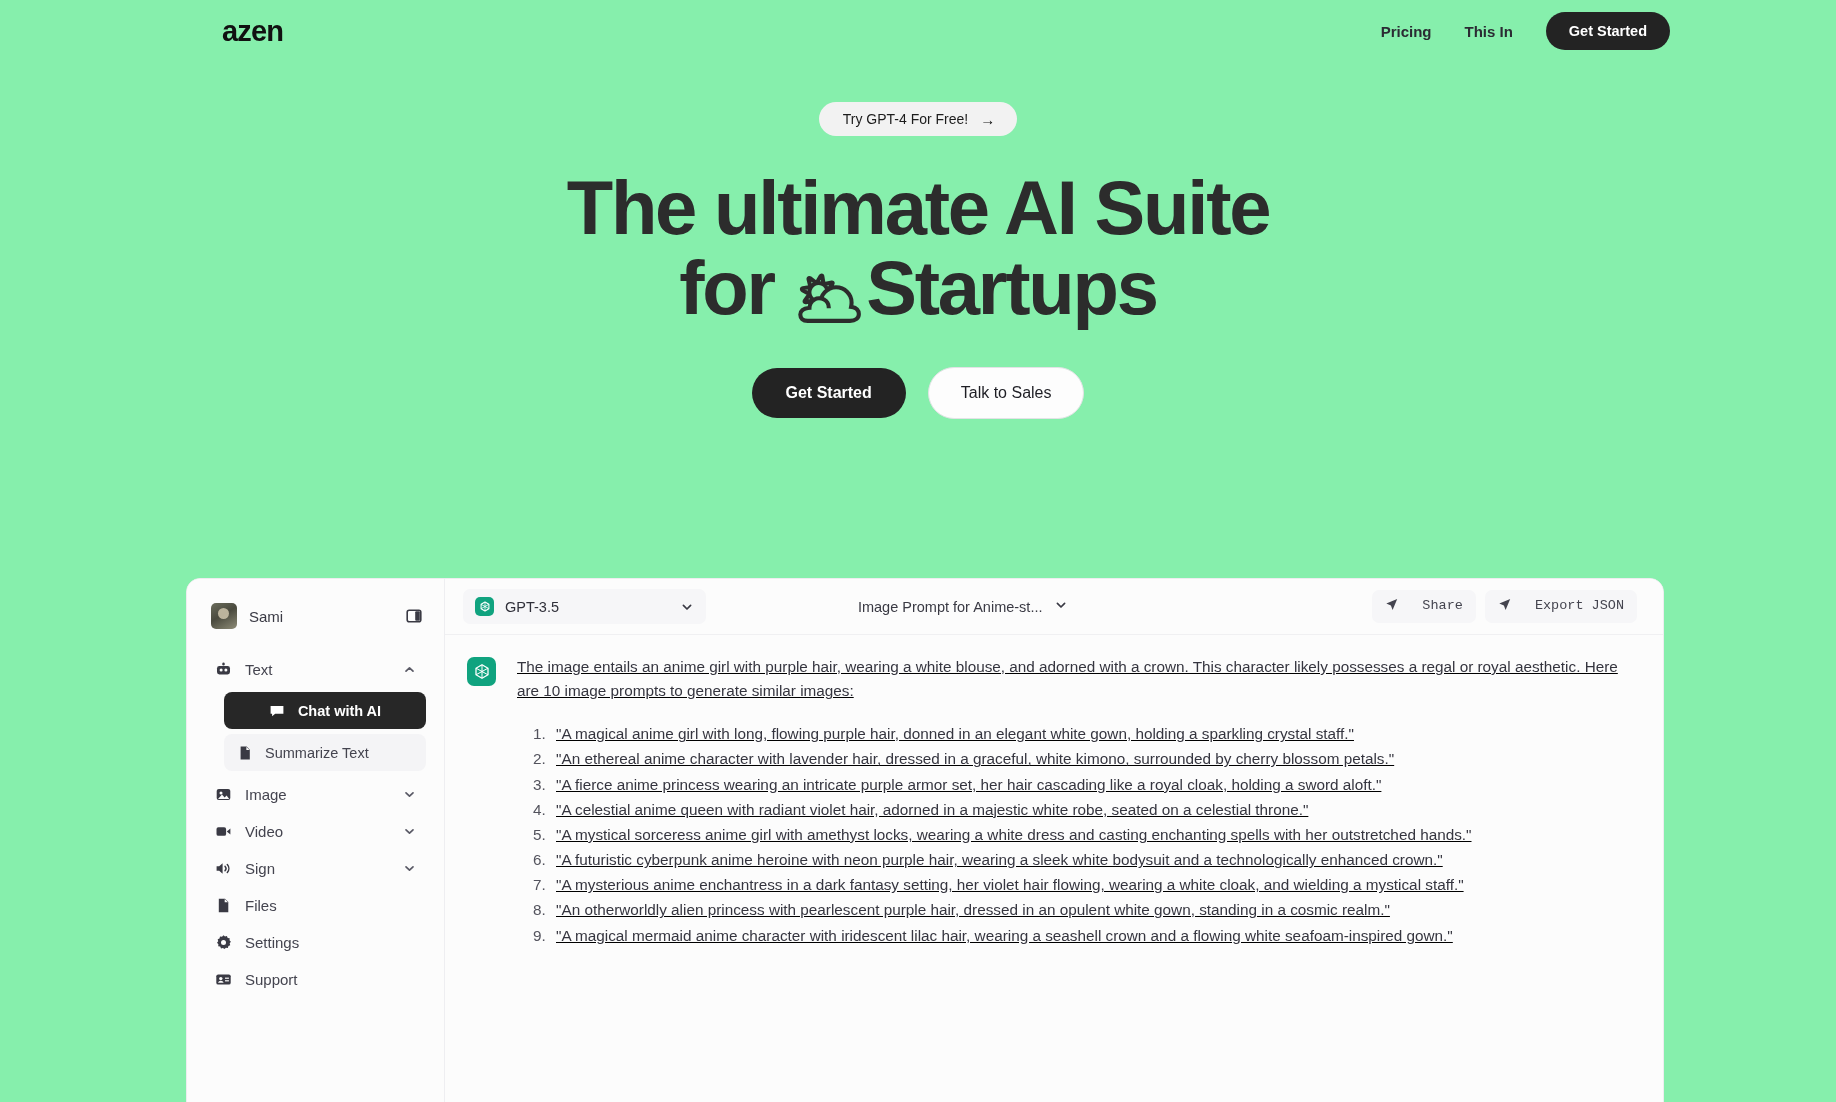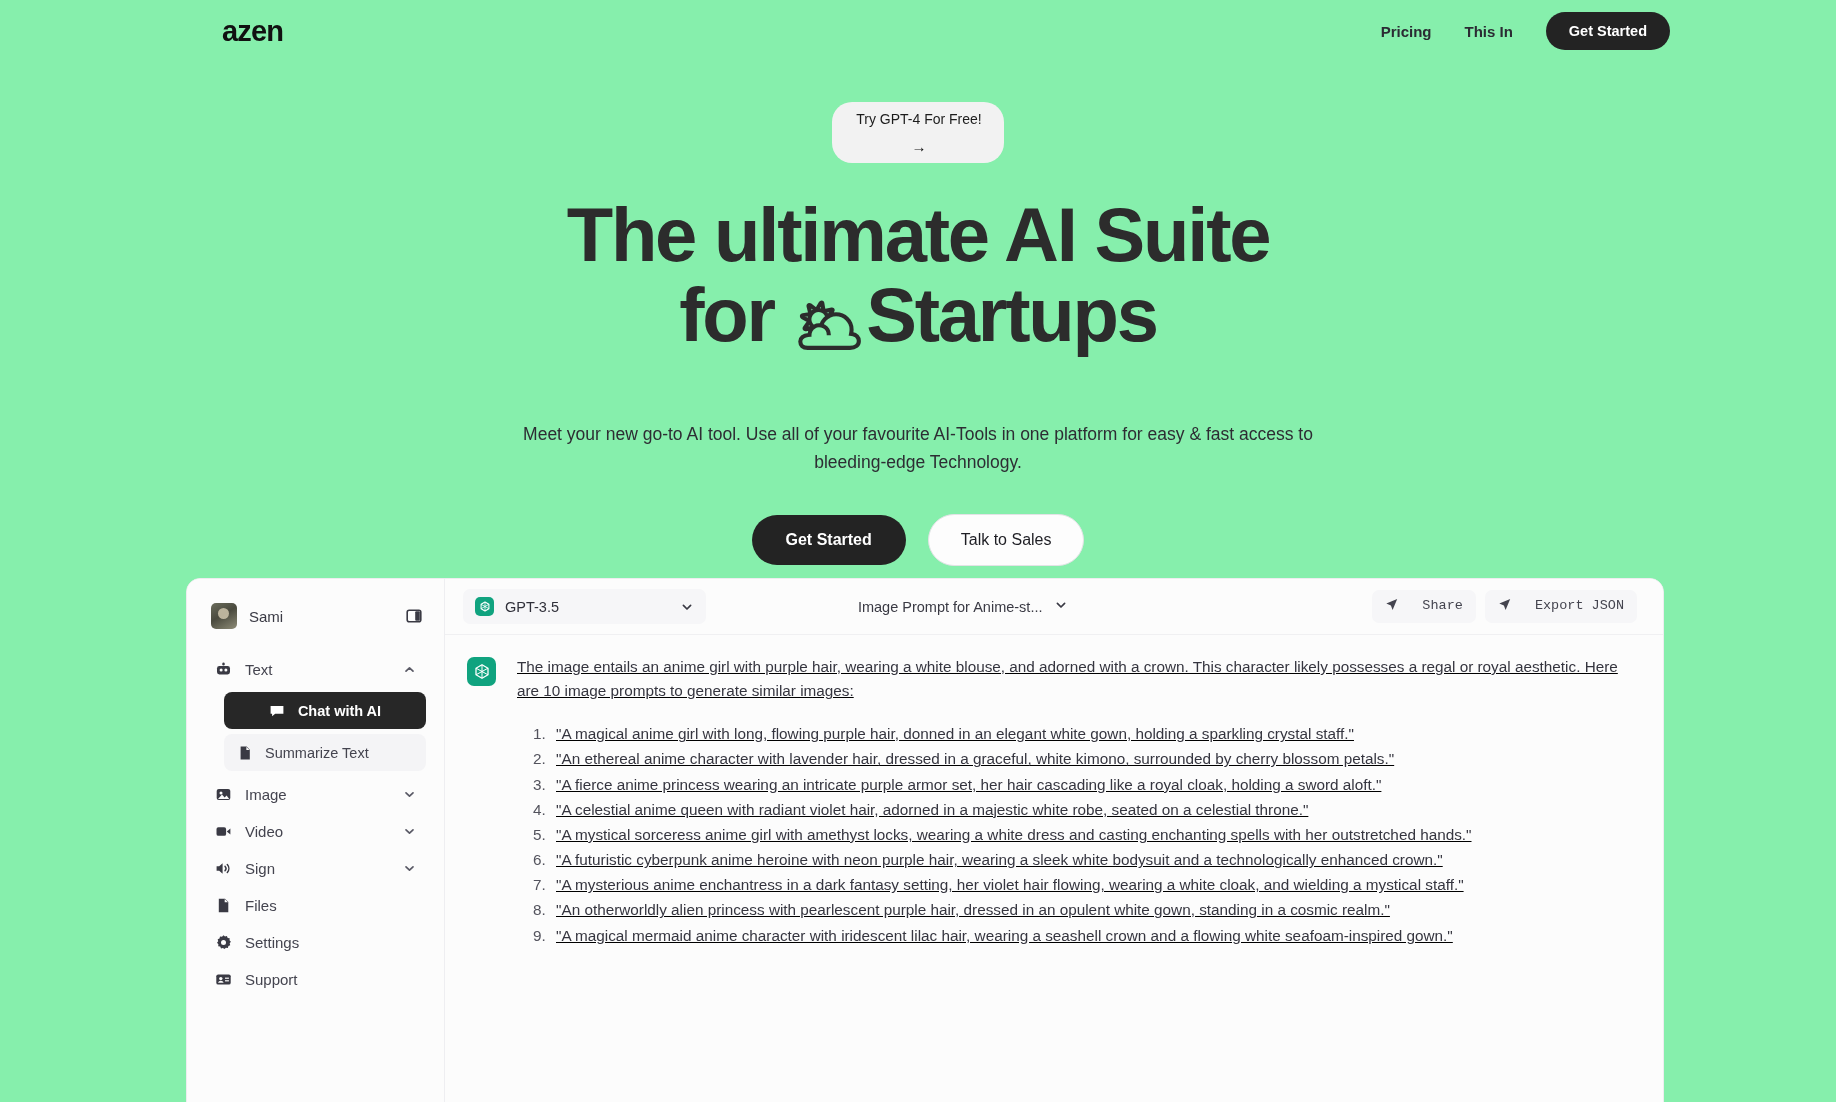--- a/index.html
+++ b/index.html
@@ -33,21 +33,21 @@
     padding: 11px 23px; border-radius: 22px; border: none;
     white-space: nowrap; cursor: pointer;
   }
 
   
   .hero { text-align: center; padding-top: 40px; }
   .badge {
     display: inline-flex; align-items: center; gap: 12px;
     background: #f2f2f2; border-radius: 20px;
     padding: 9px 22px 9px 24px;
-    font-size: 14px; font-weight: 500; color: #1c1c1c; flex-direction: column;
+    font-size: 14px; font-weight: 500; color: #1c1c1c;
   }
   .badge .arrow { font-size: 15px; line-height: 1; color: #111; }
 
   .headline {
     margin-top: 32px;
     font-size: 76px; font-weight: 700; line-height: 1.05;
     letter-spacing: -2.2px; color: #2c2c2c;
   }
   .headline .line2 { display: block; }
   .hl-emoji { font-size: 58px; vertical-align: -4px; margin-right: 2px; }
@@ -187,21 +187,20 @@
     <div class="badge">
       <span>Try GPT-4 For Free!</span>
       <span class="arrow">→</span>
     </div>
 
     <h1 class="headline">
       <span>The ultimate AI Suite</span>
       <span class="line2"><span>for </span><span class="hl-emoji">🌥</span><span>Startups</span></span>
     </h1>
 
-    <p class="subtitle">Meet your new go-to AI tool. Use all of your favourite AI-Tools in one platform for easy &amp; fast access to bleeding-edge Technology.</p>
 
     <div class="cta-row">
       <button class="btn-primary">Get Started</button>
       <button class="btn-secondary">Talk to Sales</button>
     </div>
   </div>
 
   <div class="app-shell">
 
     <div class="app-sidebar">

